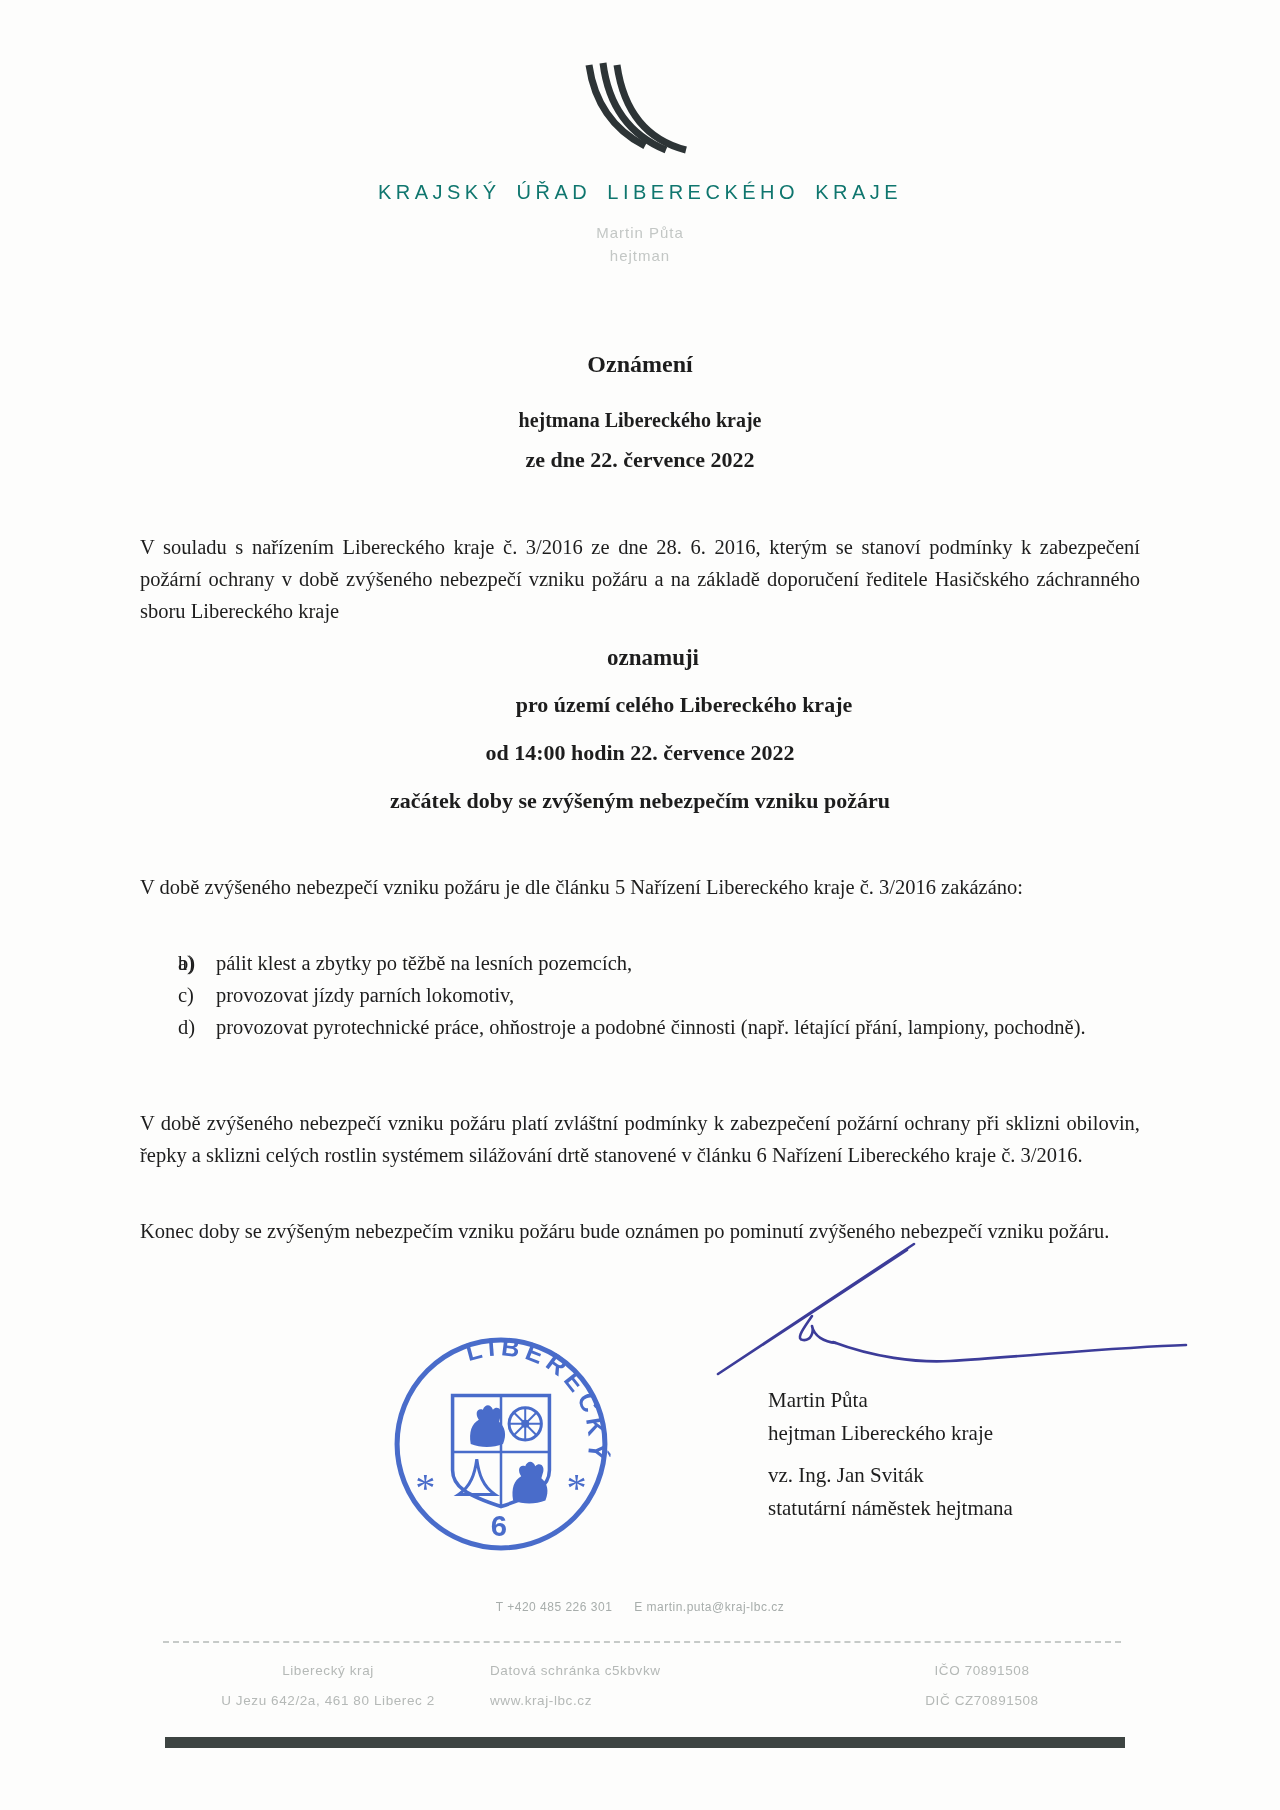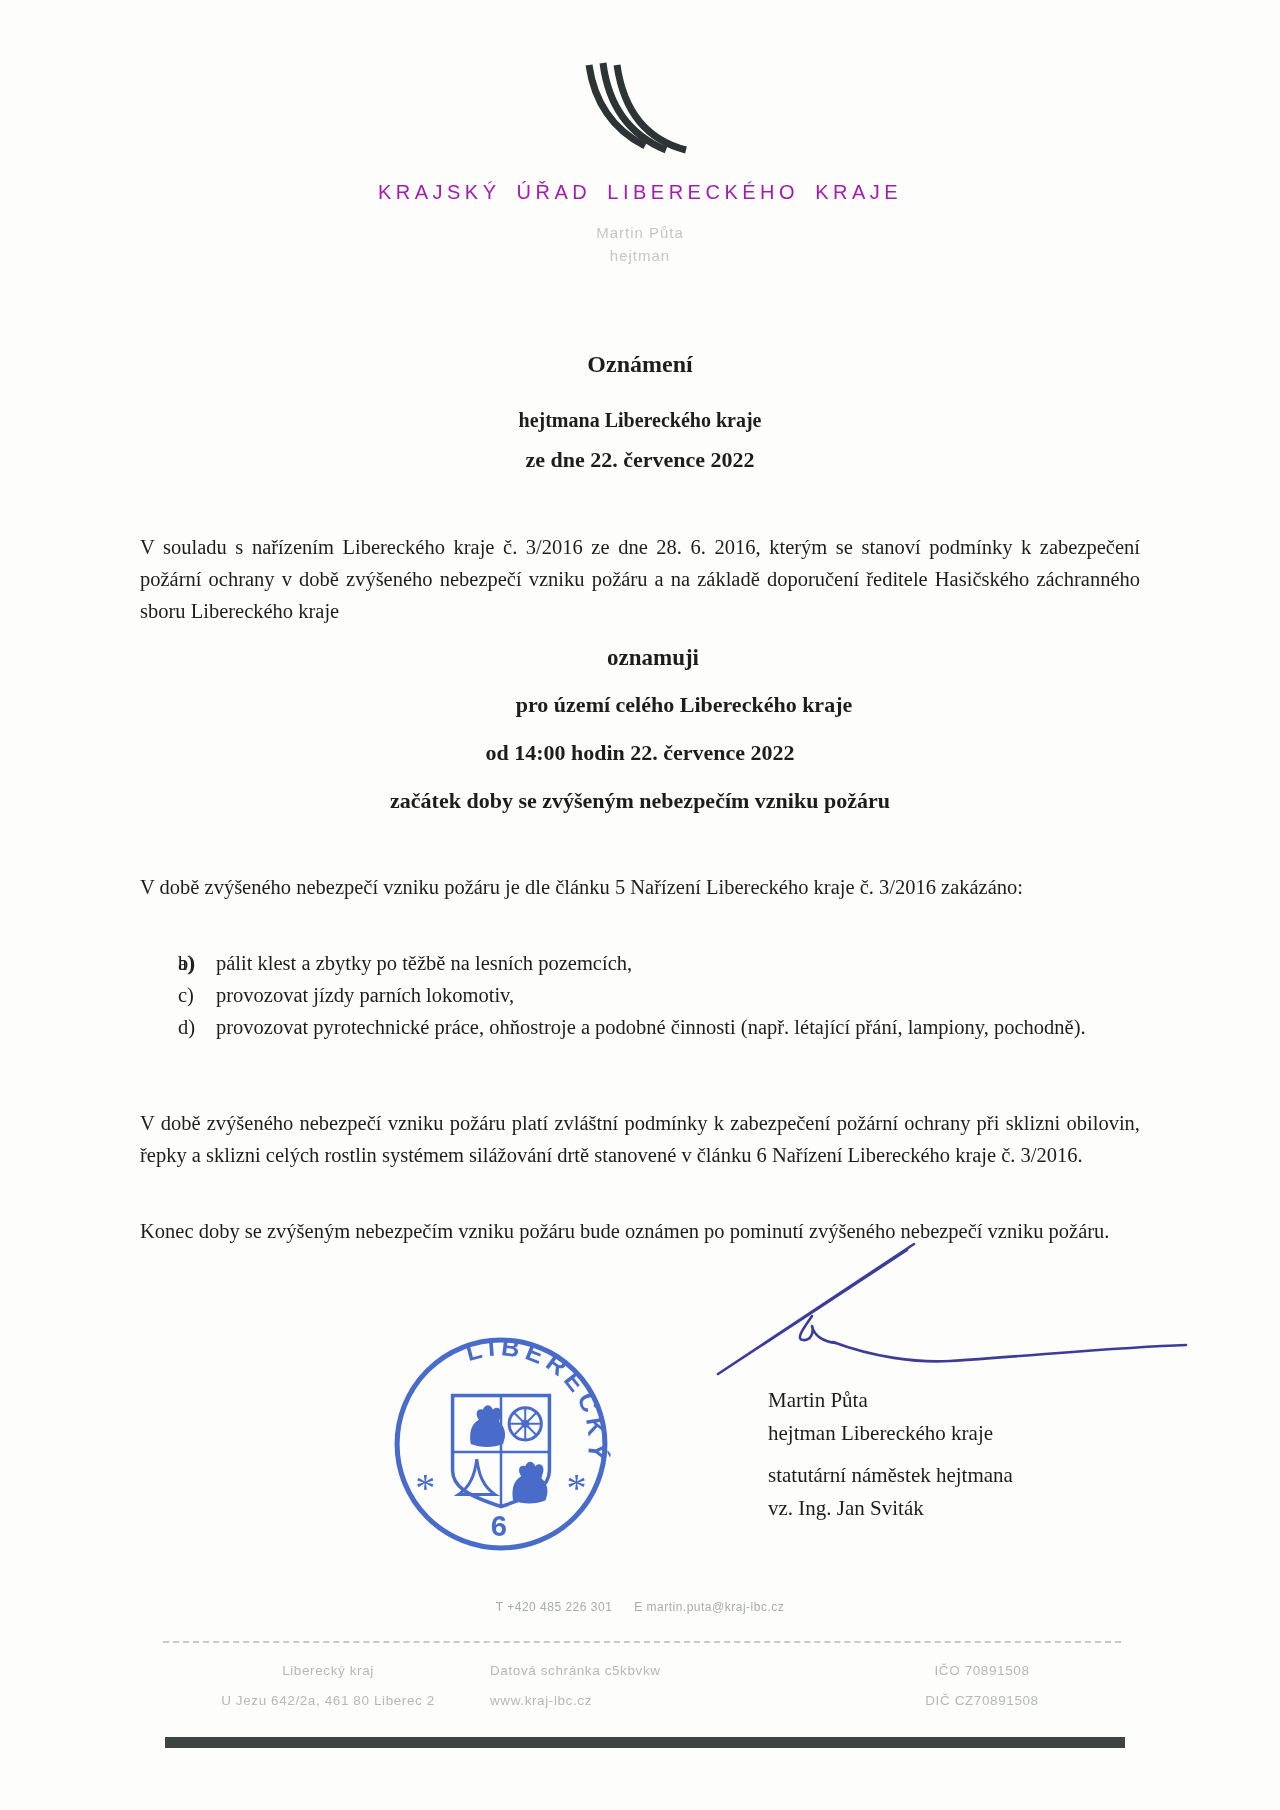--- a/index.html
+++ b/index.html
@@ -11,21 +11,21 @@
     overflow:hidden;
   }
   .abs { position:absolute; }
 
   
   #logo { left:585px; top:62px; width:110px; height:100px; }
   #office-name {
     left:0; top:181px; width:1280px; text-align:center;
     font-family:"Liberation Sans", sans-serif;
     font-size:20px; letter-spacing:4.5px; word-spacing:6px;
-    color:#a21caf; font-weight:400;
+    color:#0f766e; font-weight:400;
   }
   #preprint {
     left:0; top:221px; width:1280px; text-align:center;
     font-family:"Liberation Sans", sans-serif;
     font-size:15px; line-height:23px; color:#c3c7c5; letter-spacing:1px;
   }
 
   
   .doc-title { left:0; width:1280px; text-align:center; font-weight:700; }
   #title-1 { top:351px; font-size:24px; }
@@ -182,22 +182,22 @@
     </g>
   </svg>
 </div>
 
 <div class="abs" id="signatory">
   <div class="stanza1">
     <div>Martin Půta</div>
     <div>hejtman Libereckého kraje</div>
   </div>
   <div class="stanza2">
+    <div>vz. Ing. Jan Sviták</div>
     <div>statutární náměstek hejtmana</div>
-    <div>vz. Ing. Jan Sviták</div>
   </div>
 </div>
 
 <div class="abs" id="contact">
   <span>T +420 485 226 301</span>
   <span>E martin.puta@kraj-lbc.cz</span>
 </div>
 
 <div class="abs" id="footer-rule"></div>
 

